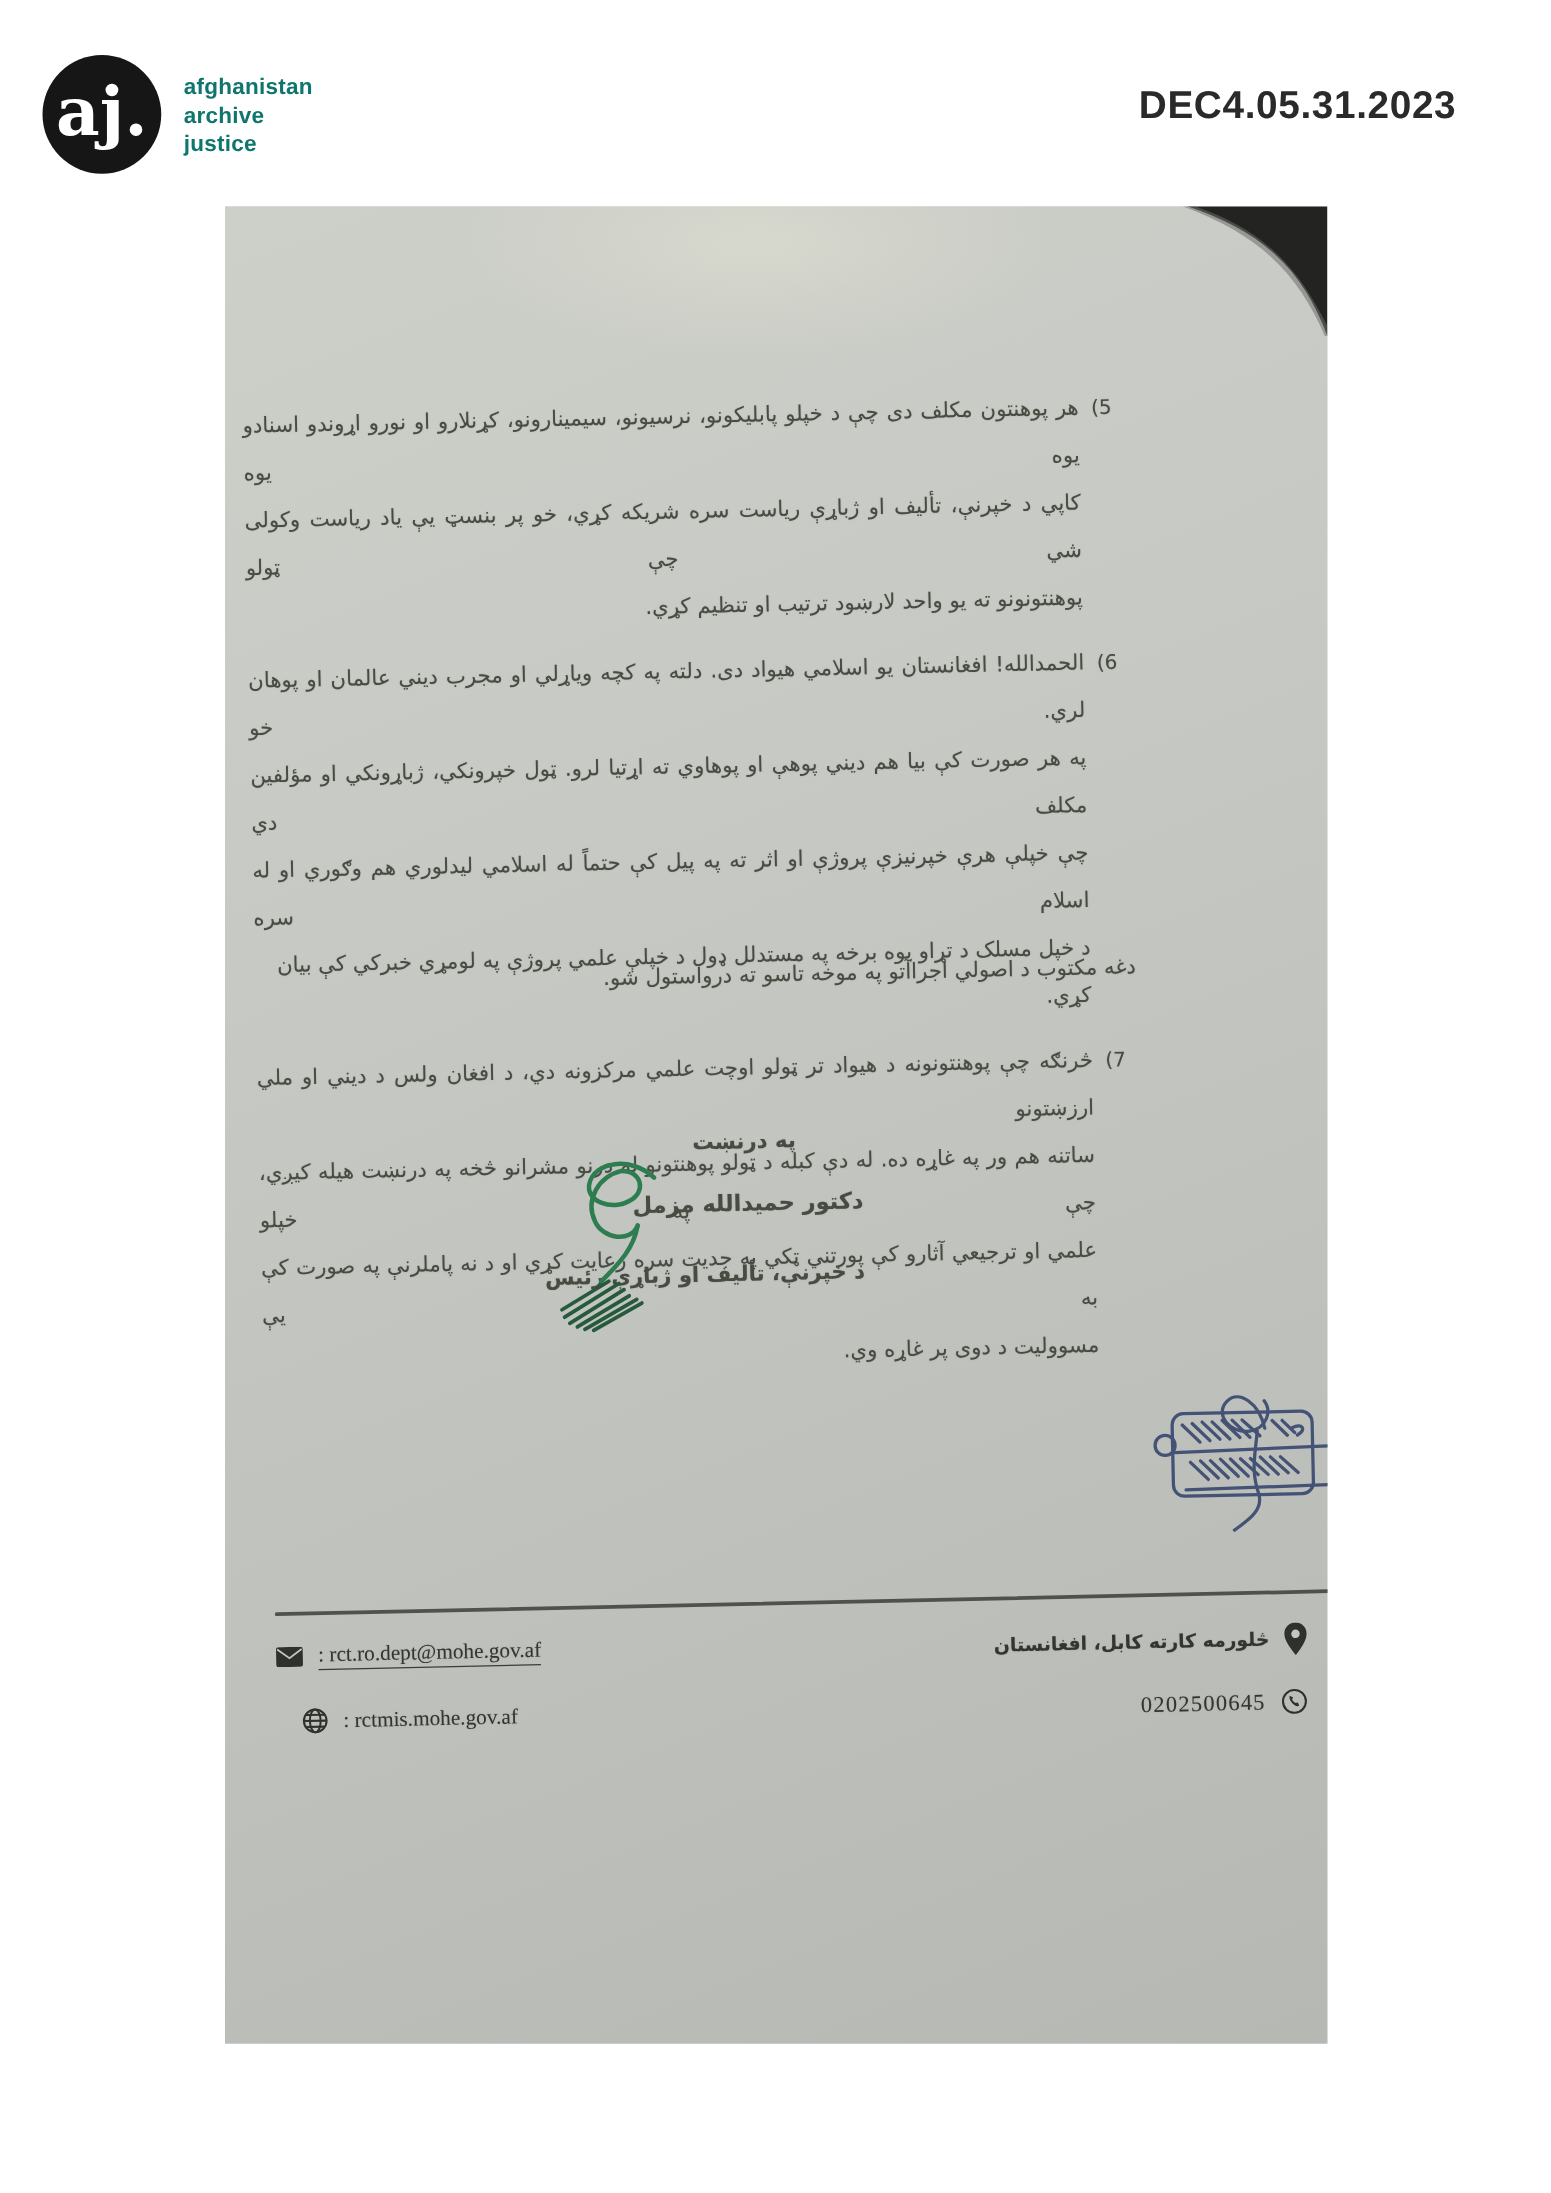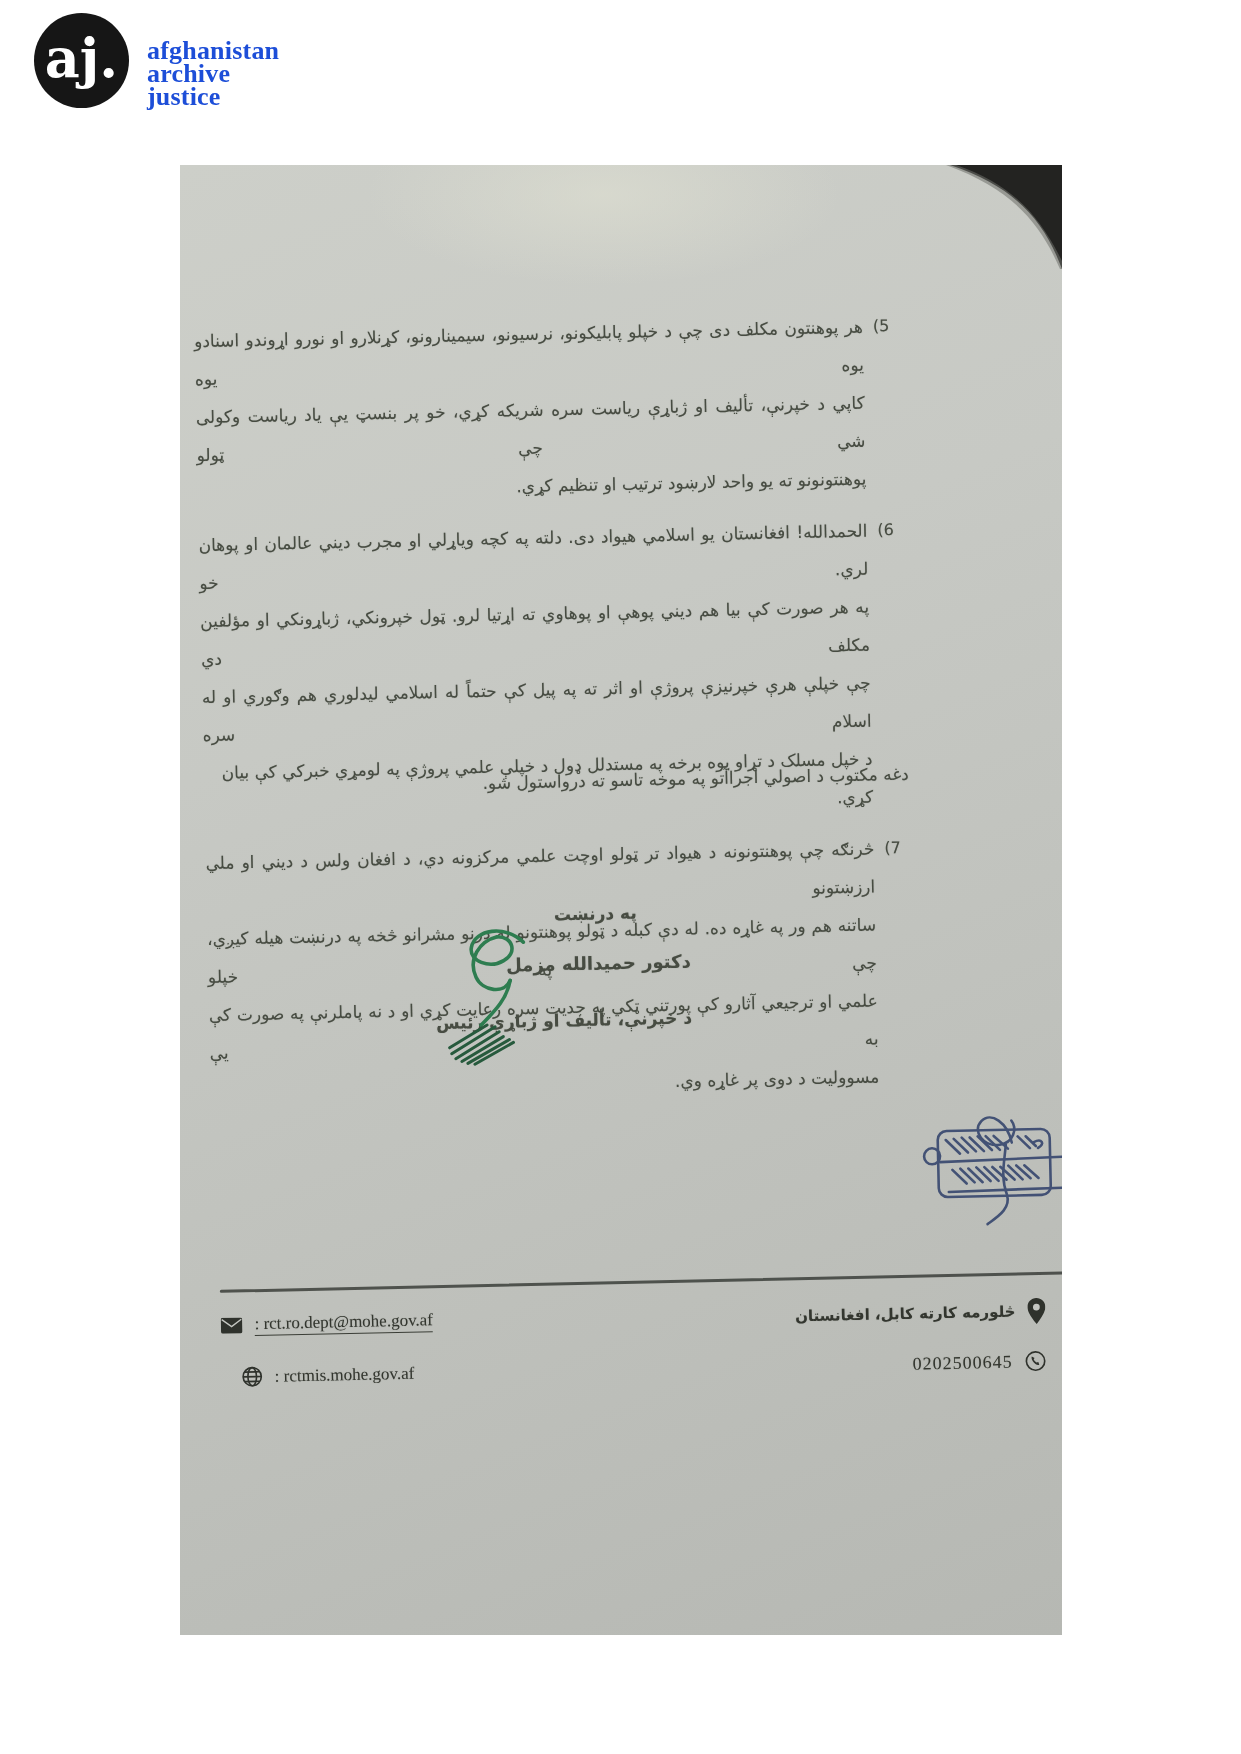--- a/index.html
+++ b/index.html
@@ -1,26 +1,26 @@
 <!DOCTYPE html>
 <html lang="en"><head>
 <meta charset="utf-8">
 <style>
   html,body{margin:0;padding:0;background:#ffffff;}
   .page{position:relative;width:1241px;height:1754px;background:#ffffff;overflow:hidden;
         font-family:"Liberation Sans",sans-serif;}
 
   
-  .logo{position:absolute;left:34px;top:13px;display:flex;align-items:flex-end;}
+  .logo{position:absolute;left:34px;top:44px;display:flex;align-items:flex-start;}
   .logo-circle{width:95px;height:95px;border-radius:50%;background:#161616;color:#ffffff;
                display:flex;align-items:center;justify-content:center;
                font-family:"DejaVu Serif",serif;font-weight:700;font-size:54px;line-height:1;
                padding-bottom:6px;box-sizing:border-box;}
-  .wordmark{margin-left:18px;margin-top:14px;font-family:Liberation Serif, serif;font-weight:700;
-            font-size:26px;line-height:23px;color:#1d4ed8;letter-spacing:.2px;}
+  .wordmark{margin-left:18px;margin-top:14px;font-family:Liberation Sans, sans-serif;font-weight:700;
+            font-size:18px;line-height:23px;color:#0f766e;letter-spacing:.2px;}
   .ref-number{position:absolute;top:66px;right:76px;font-size:31px;font-weight:700;
               letter-spacing:.5px;color:#2b2a2a;font-family:"Liberation Sans",sans-serif;}
 
   
   .photo{position:absolute;left:180px;top:165px;width:882px;height:1470px;overflow:hidden;
          background:
            radial-gradient(ellipse 340px 130px at 48% 2%, rgba(225,226,211,.55), rgba(0,0,0,0) 70%),
            linear-gradient(158deg,#cdcfc9 0%,#c7c9c4 34%,#c0c2bd 62%,#b6b8b3 100%);}
   .corner-wedge{position:absolute;top:0;right:0;width:150px;height:104px;}
 
@@ -63,20 +63,21 @@
 <div class="page">
 
   <div class="logo">
     <div class="logo-circle">aj.</div>
     <div class="wordmark">
       <div>afghanistan</div>
       <div>archive</div>
       <div>justice</div>
     </div>
   </div>
+  <div class="ref-number">DEC4.05.31.2023</div>
 
   <div class="photo">
 
     <svg class="corner-wedge" viewBox="0 0 150 104" width="150" height="104">
       <path d="M38 0 L150 0 L150 104 C132 56 104 22 38 0 Z" fill="#232321"></path>
       <path d="M34 0 C100 24 128 58 148 104 L150 104 L150 96 C128 52 102 20 44 0 Z" fill="#6e6f6a" opacity=".55"></path>
     </svg>
 
     <div class="doc-text">
 

